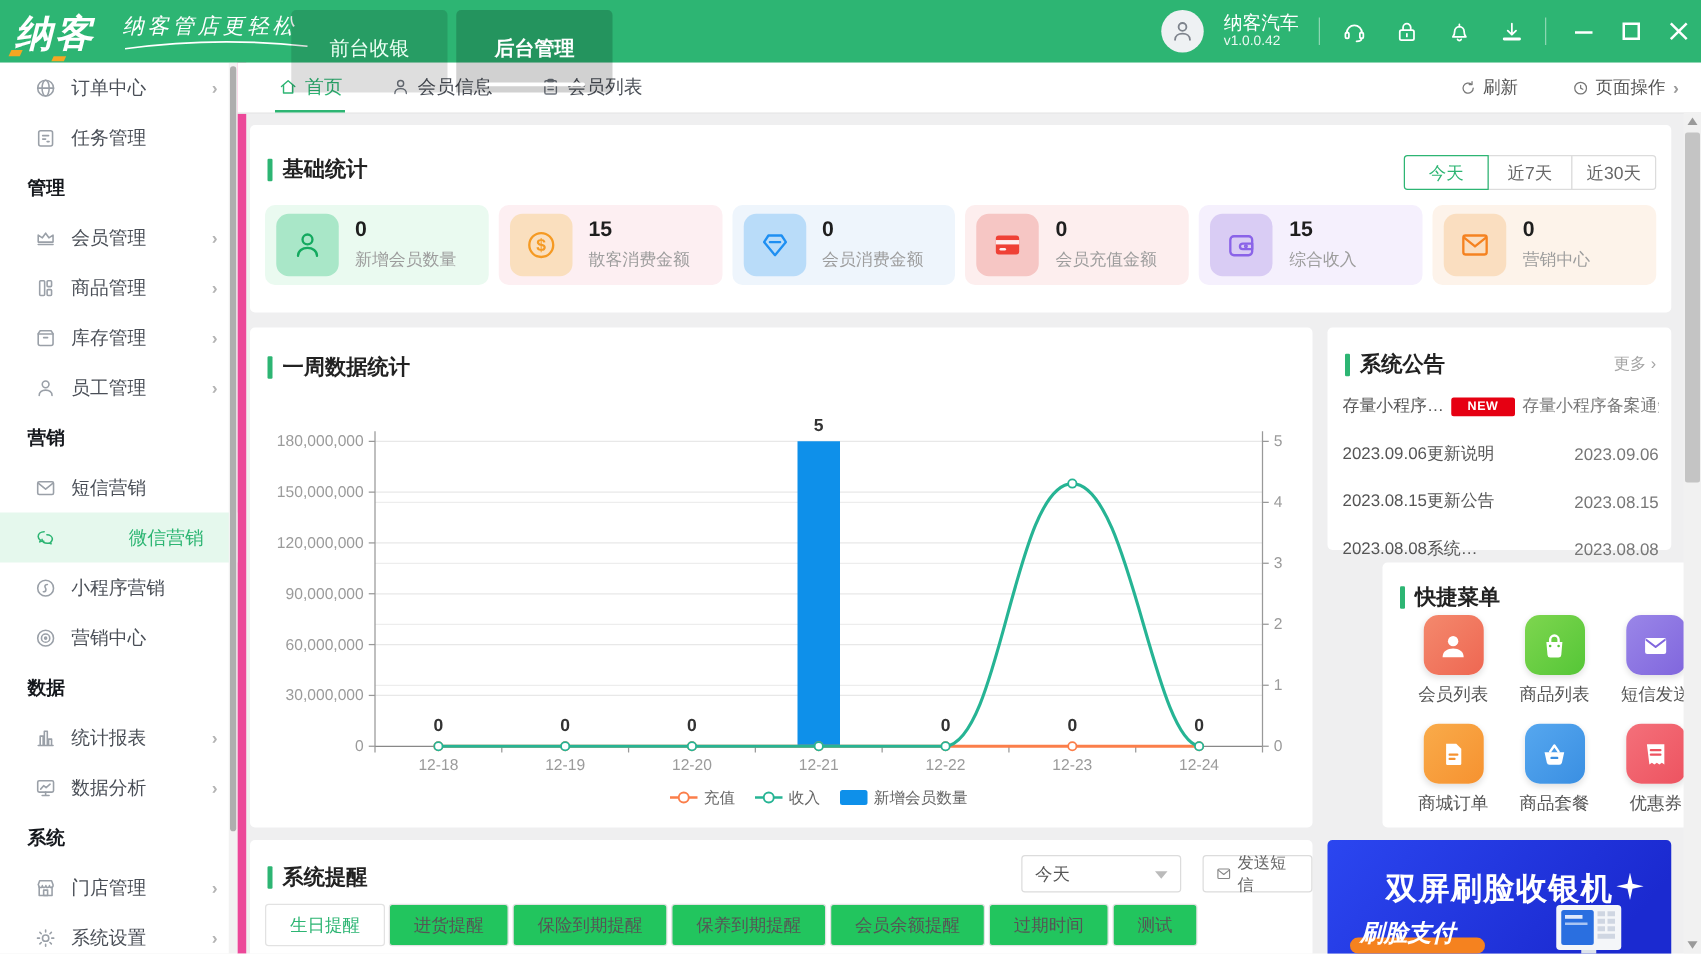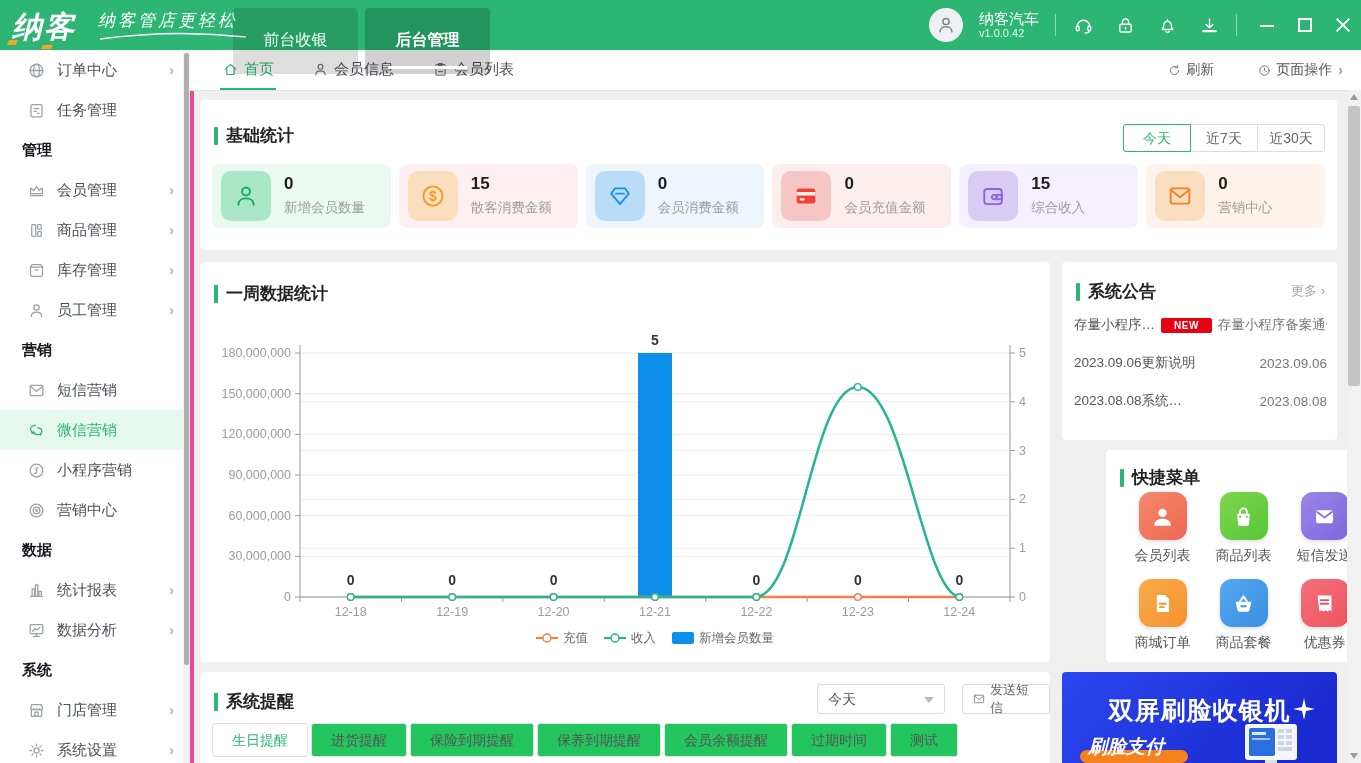--- a/index.html
+++ b/index.html
@@ -22,25 +22,25 @@
   .uver{font-size:11px;opacity:.9;}
   .hsep{width:1px;height:22px;background:rgba(255,255,255,.45);}
   .hicon{width:22px;height:22px;color:#fff;cursor:pointer;display:flex;align-items:center;justify-content:center;}
   .winbtns{display:flex;align-items:center;gap:22px;margin-left:6px;}
   .wb{width:16px;height:16px;position:relative;cursor:pointer;}
   .wb-min::after{content:"";position:absolute;left:1px;right:1px;top:8px;height:2px;background:#fff;}
   .wb-max::after{content:"";position:absolute;inset:1px;border:2px solid #fff;}
   .wb-close::before,.wb-close::after{content:"";position:absolute;left:-1px;top:7px;width:18px;height:2px;background:#fff;}
   .wb-close::before{transform:rotate(45deg);} .wb-close::after{transform:rotate(-45deg);}
   
-  .sidebar{position:absolute;left:0;top:50px;width:190px;bottom:0;background:#fff;border-right:4px solid #ec4899;overflow:hidden;z-index:20;}
+  .sidebar{position:absolute;left:0;top:50px;width:190px;bottom:0;background:#fff;border-right:7px solid #ec4899;overflow:hidden;z-index:20;}
   .side-item{height:40px;display:flex;align-items:center;padding-left:27px;color:#4a4f57;font-size:15px;cursor:pointer;position:relative;}
   .side-item .sicon{width:19px;height:19px;margin-right:11px;color:#9aa0a8;flex:0 0 auto;}
   .side-item .chev{margin-left:auto;margin-right:16px;color:#b4b4b4;font-size:14px;font-weight:bold;}
-  .side-item.active{background:#e5f8ed;color:#2db573;}
+  .side-item.active{background:#e5f8ed;color:#2db573;gap:46px;}
   .side-item.active .sicon{color:#2db573;}
   .side-section{height:40px;display:flex;align-items:center;padding-left:22px;color:#15181d;font-size:15px;font-weight:bold;}
   .side-scroll{position:absolute;right:0;top:0;width:7px;bottom:0;background:#f2f2f2;}
   .side-thumb{position:absolute;left:1px;right:1px;top:3px;height:612px;background:#aeaeae;border-radius:3px;}
   
   .tabbar{position:absolute;left:190px;top:50px;right:0;height:40px;background:#fff;border-bottom:1px solid #e3e3e3;display:flex;align-items:center;z-index:25;}
   .ctabs{display:flex;align-items:center;height:100%;margin-left:30px;gap:34px;}
   .ctab{display:flex;align-items:center;gap:5px;height:100%;font-size:15px;color:#4a4f57;cursor:pointer;border-bottom:2px solid transparent;box-sizing:border-box;padding:0 2px;}
   .ctab .ticon{width:17px;height:17px;color:#6d737c;}
   .ctab.active{color:#2db573;border-bottom-color:#2db573;}
@@ -530,20 +530,24 @@
           <div class="notice-row">
             <span>存量小程序…</span>
             <span class="badge-new">NEW</span>
             <span class="nr-right">存量小程序备案通知</span>
           </div>
           <div class="notice-row">
             <span>2023.09.06更新说明</span>
             <span class="nr-right">2023.09.06</span>
           </div>
           <div class="notice-row">
+            <span>2023.08.15更新公告</span>
+            <span class="nr-right">2023.08.15</span>
+          </div>
+          <div class="notice-row">
             <span>2023.08.08系统…</span>
             <span class="nr-right">2023.08.08</span>
           </div>
         </div>
     </div>
 
     <div class="card quick-card">
       <div class="card-title quick-title">快捷菜单</div>
       <div class="quick-grid" id="quickGrid">
           <div class="quick-item">

